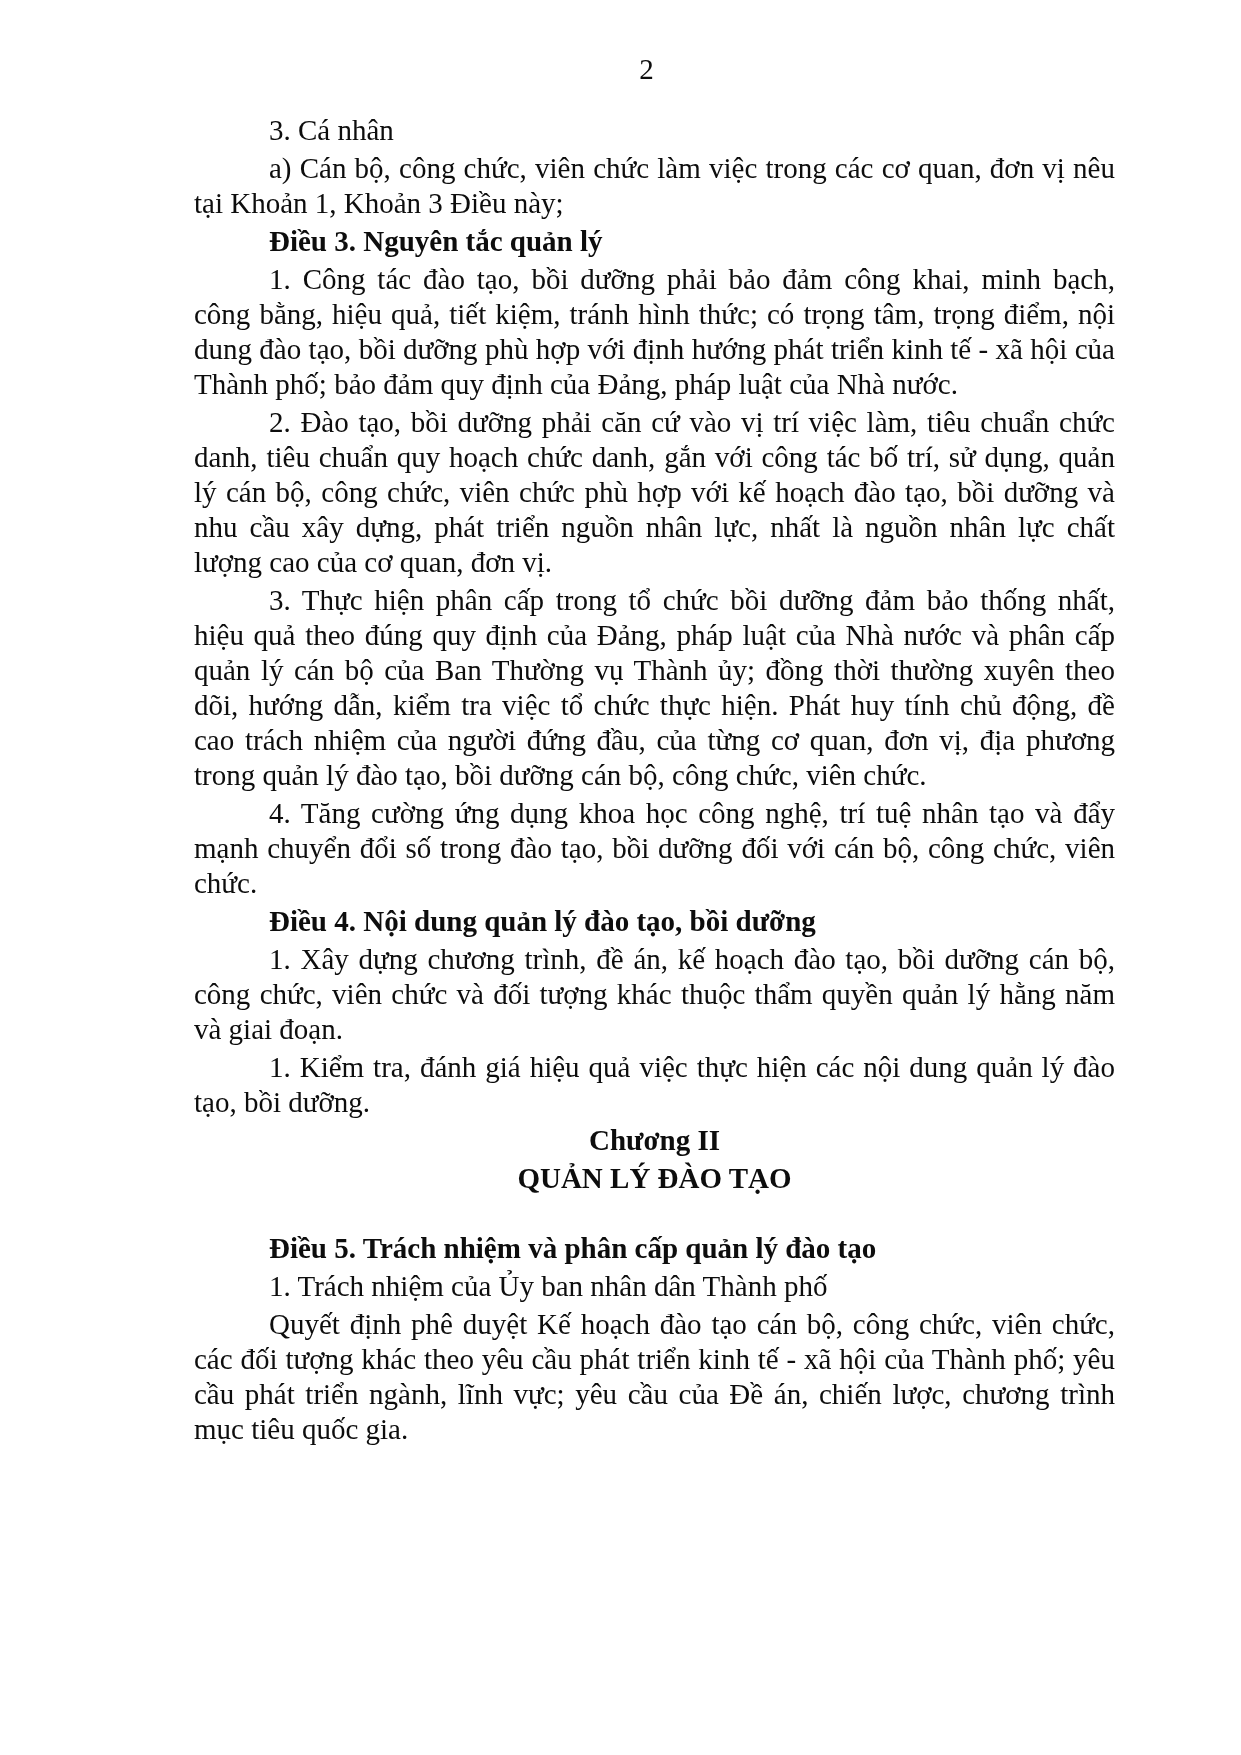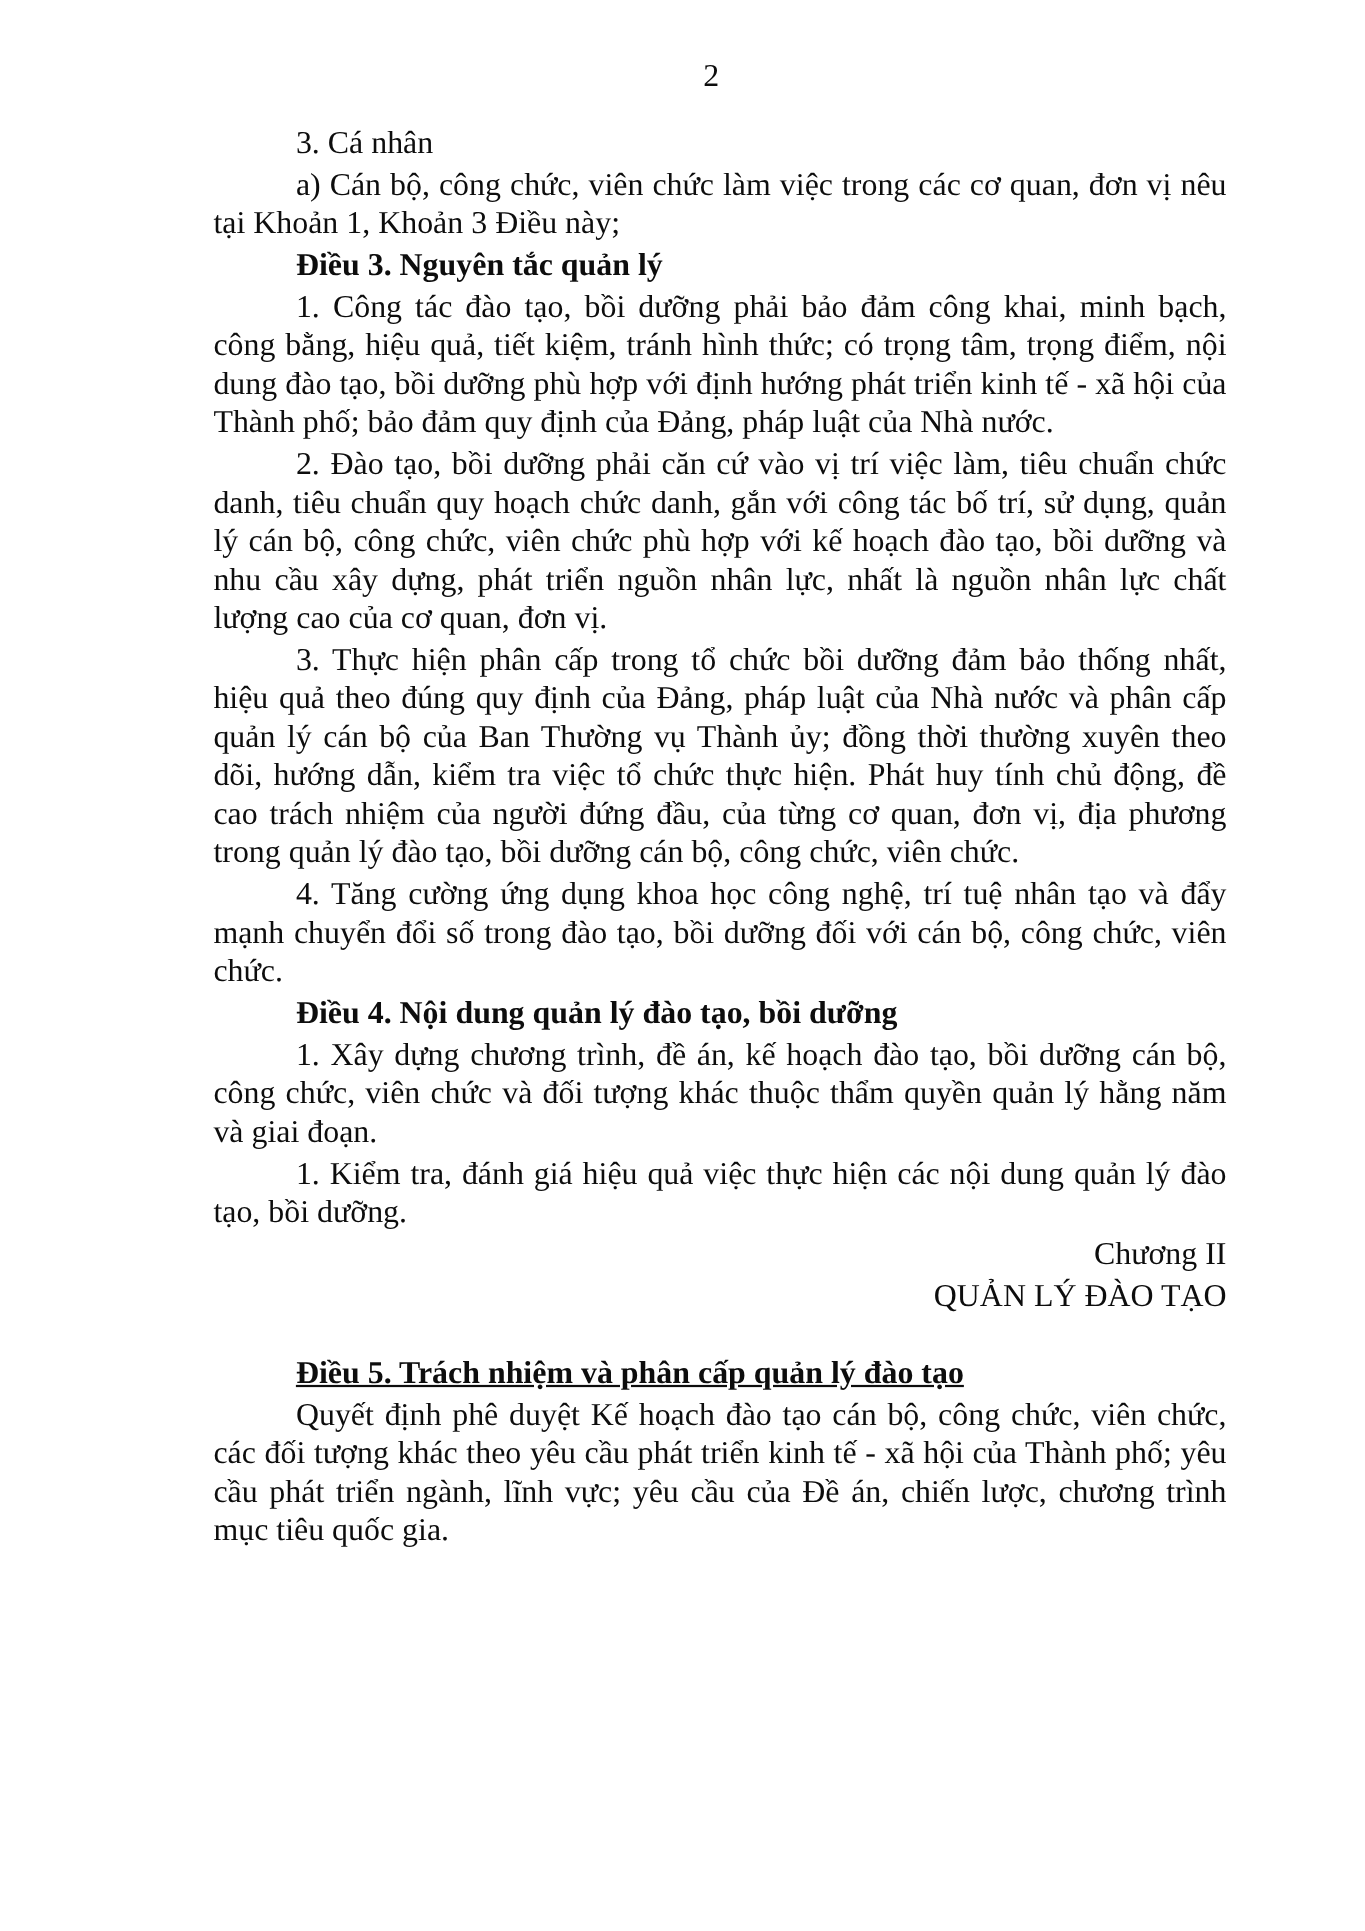--- a/index.html
+++ b/index.html
@@ -31,27 +31,26 @@
   }
   .blk {
     text-align: justify;
     text-indent: 75px;
   }
   .article-heading {
     font-weight: bold;
   }
   .chapter-number,
   .chapter-title {
-    text-align: right;
+    text-align: center;
     text-indent: 0;
-    font-weight: normal;
+    font-weight: bold;
   }
   .space-before {
     margin-top: 35px !important;
-    text-decoration: underline;
   }
 </style>
 </head>
 <body>
 
 <div class="page">
   <div class="page-number">2</div>
   <div class="doc-body">
       <p class="blk body">3. Cá nhân</p>
       <p class="blk body">a) Cán bộ, công chức, viên chức làm việc trong các cơ quan, đơn vị nêu tại Khoản 1, Khoản 3 Điều này;</p>
@@ -59,15 +58,16 @@
       <p class="blk body">1. Công tác đào tạo, bồi dưỡng phải bảo đảm công khai, minh bạch, công bằng, hiệu quả, tiết kiệm, tránh hình thức; có trọng tâm, trọng điểm, nội dung đào tạo, bồi dưỡng phù hợp với định hướng phát triển kinh tế - xã hội của Thành phố; bảo đảm quy định của Đảng, pháp luật của Nhà nước.</p>
       <p class="blk body">2. Đào tạo, bồi dưỡng phải căn cứ vào vị trí việc làm, tiêu chuẩn chức danh, tiêu chuẩn quy hoạch chức danh, gắn với công tác bố trí, sử dụng, quản lý cán bộ, công chức, viên chức phù hợp với kế hoạch đào tạo, bồi dưỡng và nhu cầu xây dựng, phát triển nguồn nhân lực, nhất là nguồn nhân lực chất lượng cao của cơ quan, đơn vị.</p>
       <p class="blk body">3. Thực hiện phân cấp trong tổ chức bồi dưỡng đảm bảo thống nhất, hiệu quả theo đúng quy định của Đảng, pháp luật của Nhà nước và phân cấp quản lý cán bộ của Ban Thường vụ Thành ủy; đồng thời thường xuyên theo dõi, hướng dẫn, kiểm tra việc tổ chức thực hiện. Phát huy tính chủ động, đề cao trách nhiệm của người đứng đầu, của từng cơ quan, đơn vị, địa phương trong quản lý đào tạo, bồi dưỡng cán bộ, công chức, viên chức.</p>
       <p class="blk body">4. Tăng cường ứng dụng khoa học công nghệ, trí tuệ nhân tạo và đẩy mạnh chuyển đổi số trong đào tạo, bồi dưỡng đối với cán bộ, công chức, viên chức.</p>
       <p class="blk article-heading">Điều 4. Nội dung quản lý đào tạo, bồi dưỡng</p>
       <p class="blk body">1. Xây dựng chương trình, đề án, kế hoạch đào tạo, bồi dưỡng cán bộ, công chức, viên chức và đối tượng khác thuộc thẩm quyền quản lý hằng năm và giai đoạn.</p>
       <p class="blk body">1. Kiểm tra, đánh giá hiệu quả việc thực hiện các nội dung quản lý đào tạo, bồi dưỡng.</p>
       <p class="blk chapter-number">Chương II</p>
       <p class="blk chapter-title">QUẢN LÝ ĐÀO TẠO</p>
       <p class="blk article-heading space-before">Điều 5. Trách nhiệm và phân cấp quản lý đào tạo</p>
+      <p class="blk body">1. Trách nhiệm của Ủy ban nhân dân Thành phố</p>
       <p class="blk body">Quyết định phê duyệt Kế hoạch đào tạo cán bộ, công chức, viên chức, các đối tượng khác theo yêu cầu phát triển kinh tế - xã hội của Thành phố; yêu cầu phát triển ngành, lĩnh vực; yêu cầu của Đề án, chiến lược, chương trình mục tiêu quốc gia.</p>
     </div>
 </div>
 
 </body></html>

